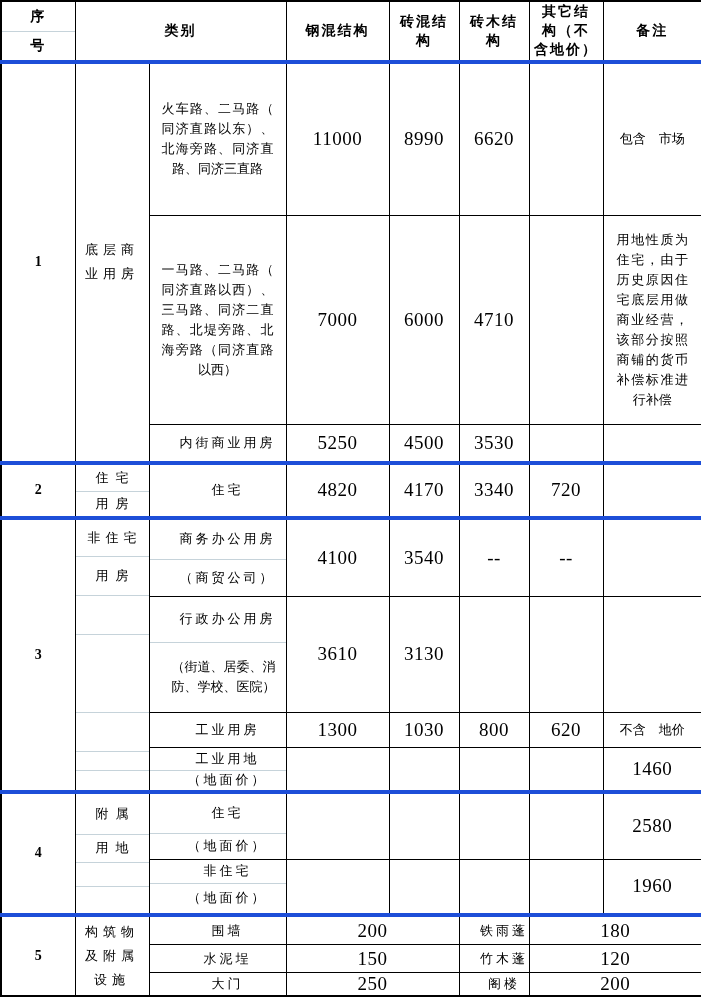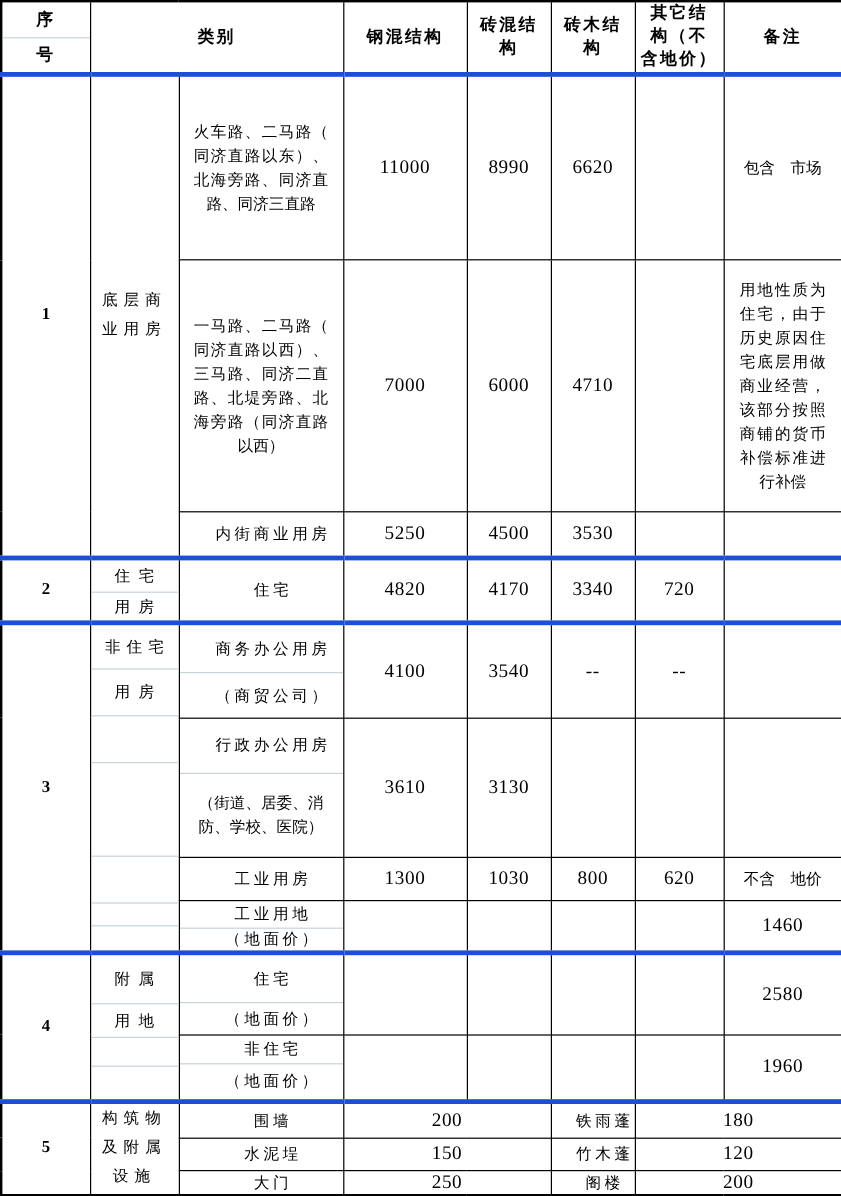--- a/index.html
+++ b/index.html
@@ -14,40 +14,40 @@
     padding:0;
     text-align:center; vertical-align:middle;
     font-family:"Liberation Serif","DejaVu Serif",serif;
     font-size:13px; color:#000;
     overflow:hidden;
     background:#fff;
   }
   tr.section > td { border-top:4px solid #1d4ed8; }
   .hdr { font-weight:bold; font-size:14px; letter-spacing:2px; }
   .pre { white-space:pre-line; line-height:19px; }
-  .num { font-size:16px; letter-spacing:0.5px; }
+  .num { font-size:19px; letter-spacing:0.5px; }
   .sn  { font-weight:bold; font-size:14px; }
   .sp7 { letter-spacing:7px; padding-left:7px; }
   .sp5 { letter-spacing:5px; padding-left:5px; }
   .sp3 { letter-spacing:3px; padding-left:20px; }
   .addr {
     line-height:20px; padding:0 12px;
     line-break:anywhere; text-align:justify; text-align-last:center;
   }
   .remark {
     line-height:20px; padding:12px 13px;
     line-break:anywhere; text-align:justify; text-align-last:center;
   }
-  .catwrap { line-height:24px; padding:0 8px; letter-spacing:5px; line-break:anywhere;font-family:Liberation Mono, monospace; }
+  .catwrap { line-height:24px; padding:0 8px; letter-spacing:5px; line-break:anywhere; }
   .split { display:flex; flex-direction:column; width:100%; height:100%; }
   .seg { display:flex; align-items:center; justify-content:center; flex:none; }
   .seg.fill { flex:1 1 auto; }
   .faint-b { border-bottom:1px solid var(--faint,#c6d3da); }
   .seg.blk {
-    display:block; line-break:anywhere; text-align:center;
+    display:block; line-break:anywhere; text-align:right;
   }
 </style>
 </head>
 <body>
 
 <div class="page">
 <table class="comp">
   <colgroup>
     <col style="width:74px">
         <col style="width:74px">

